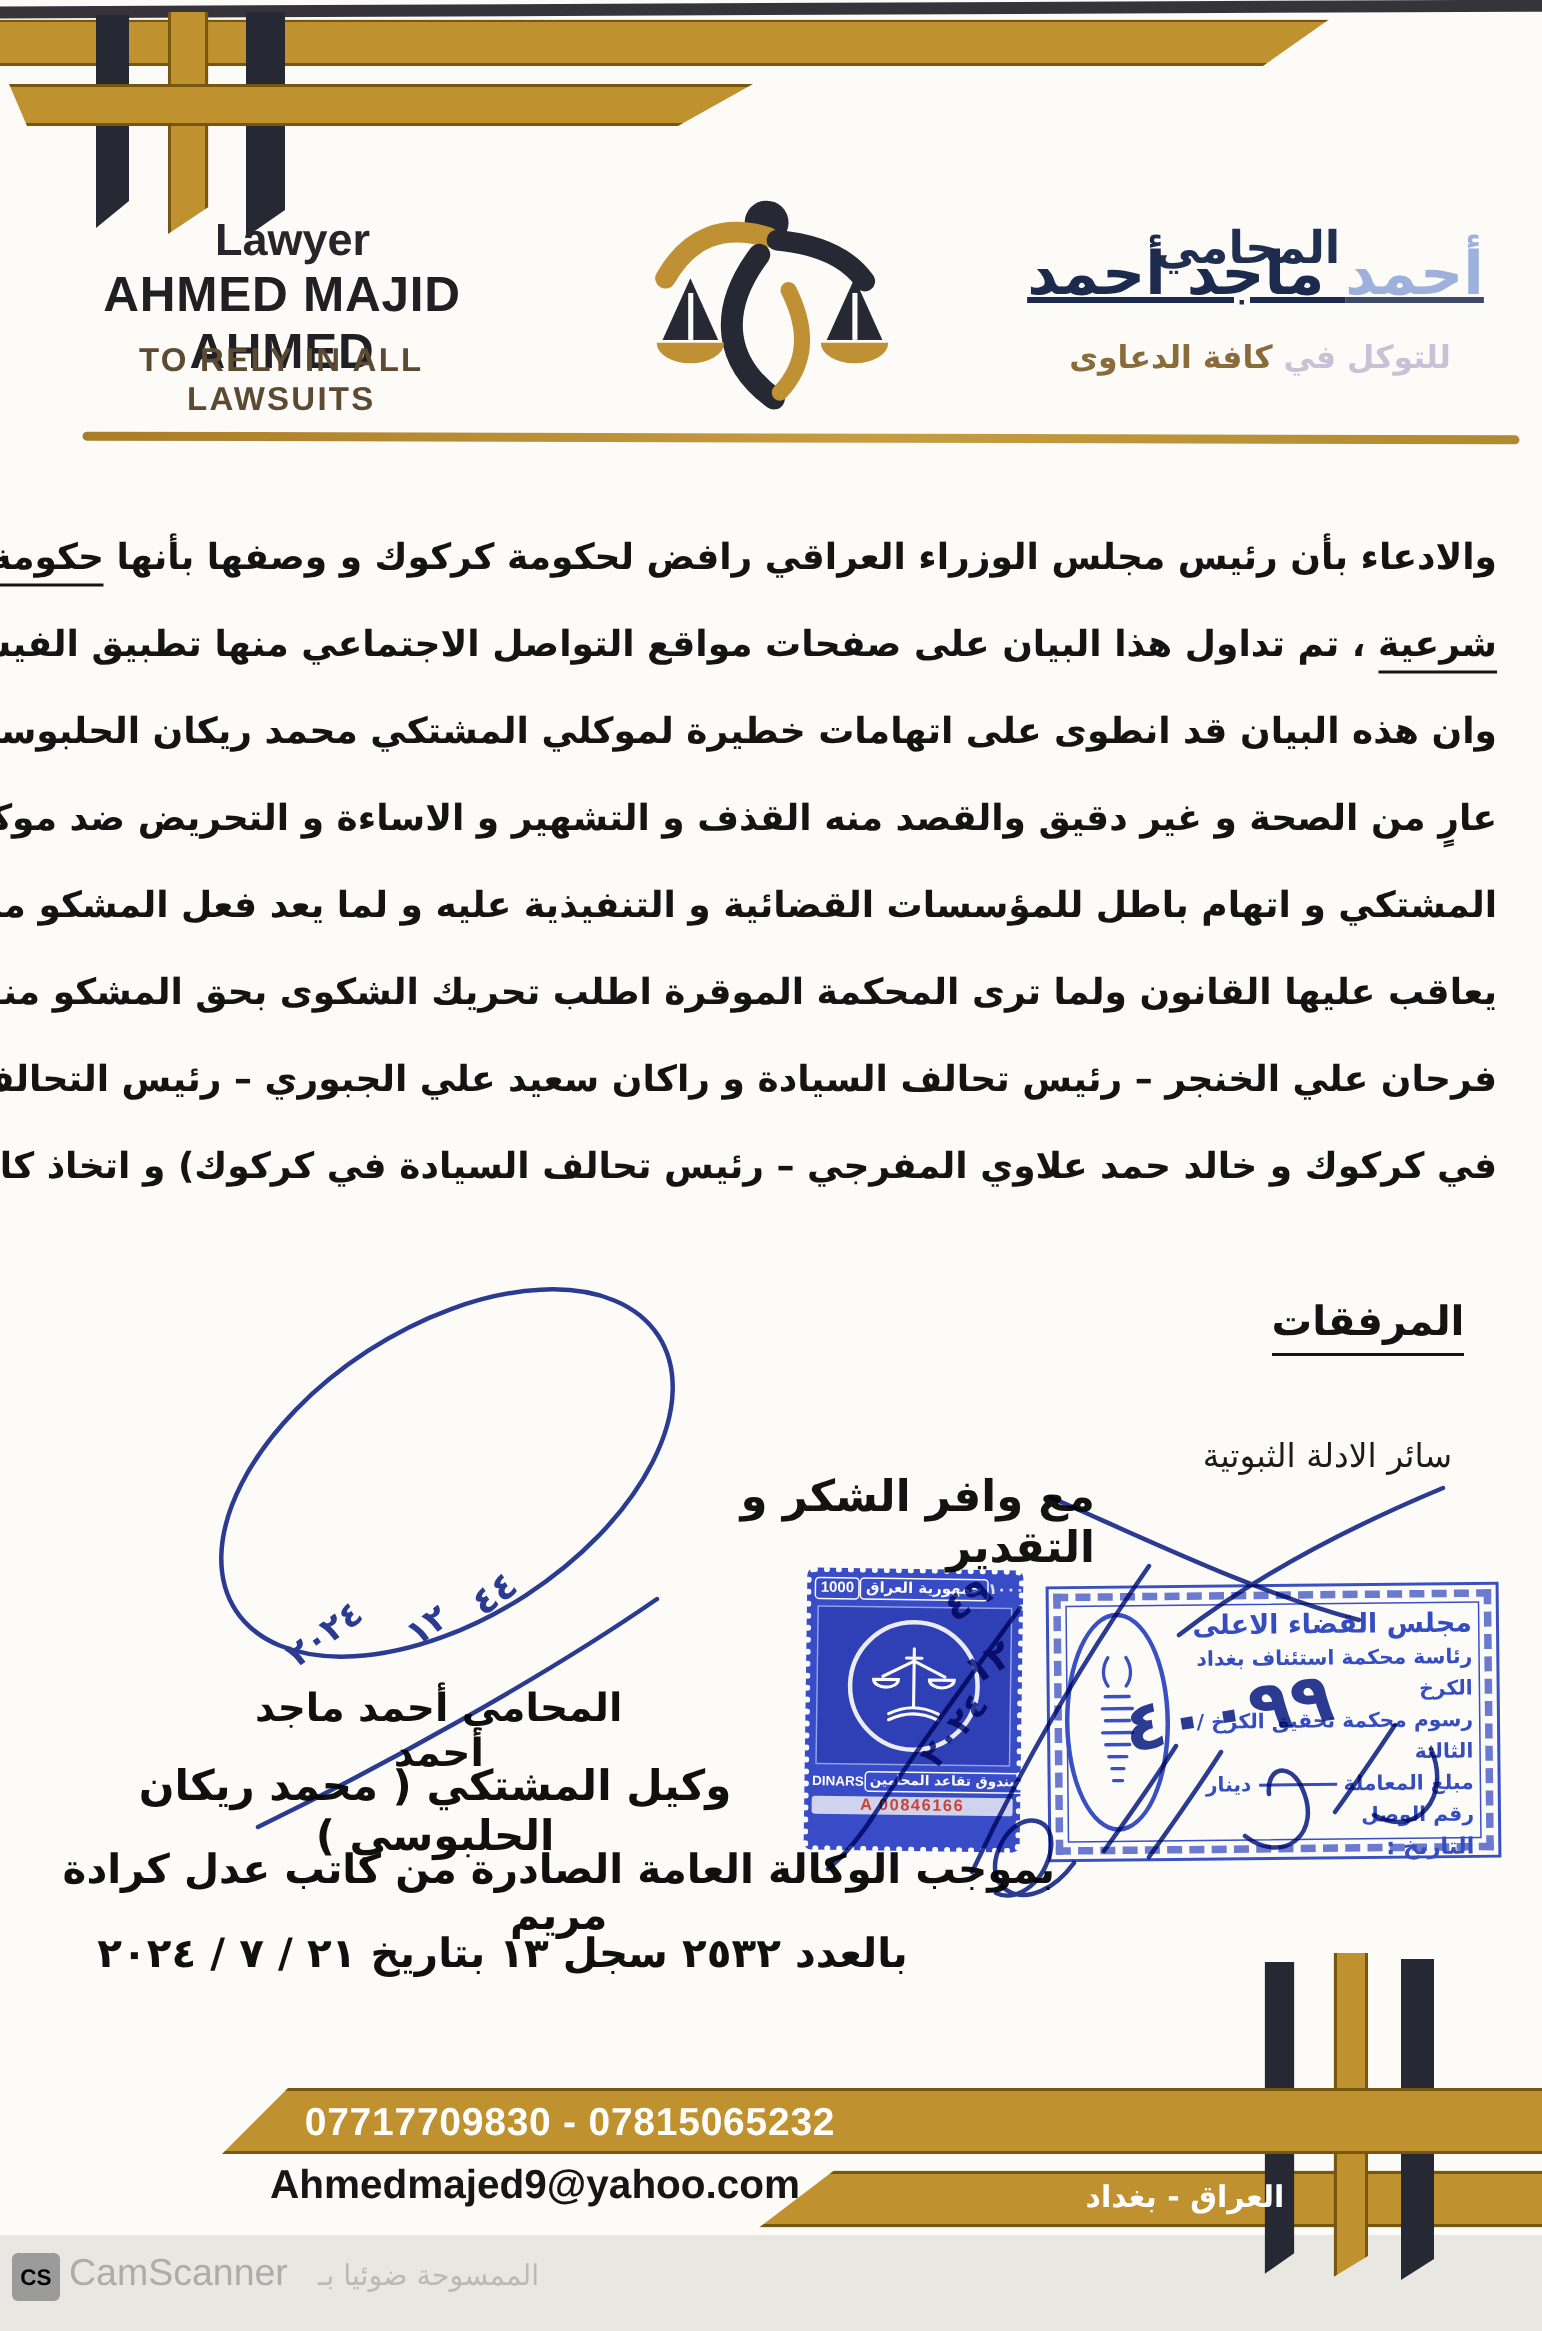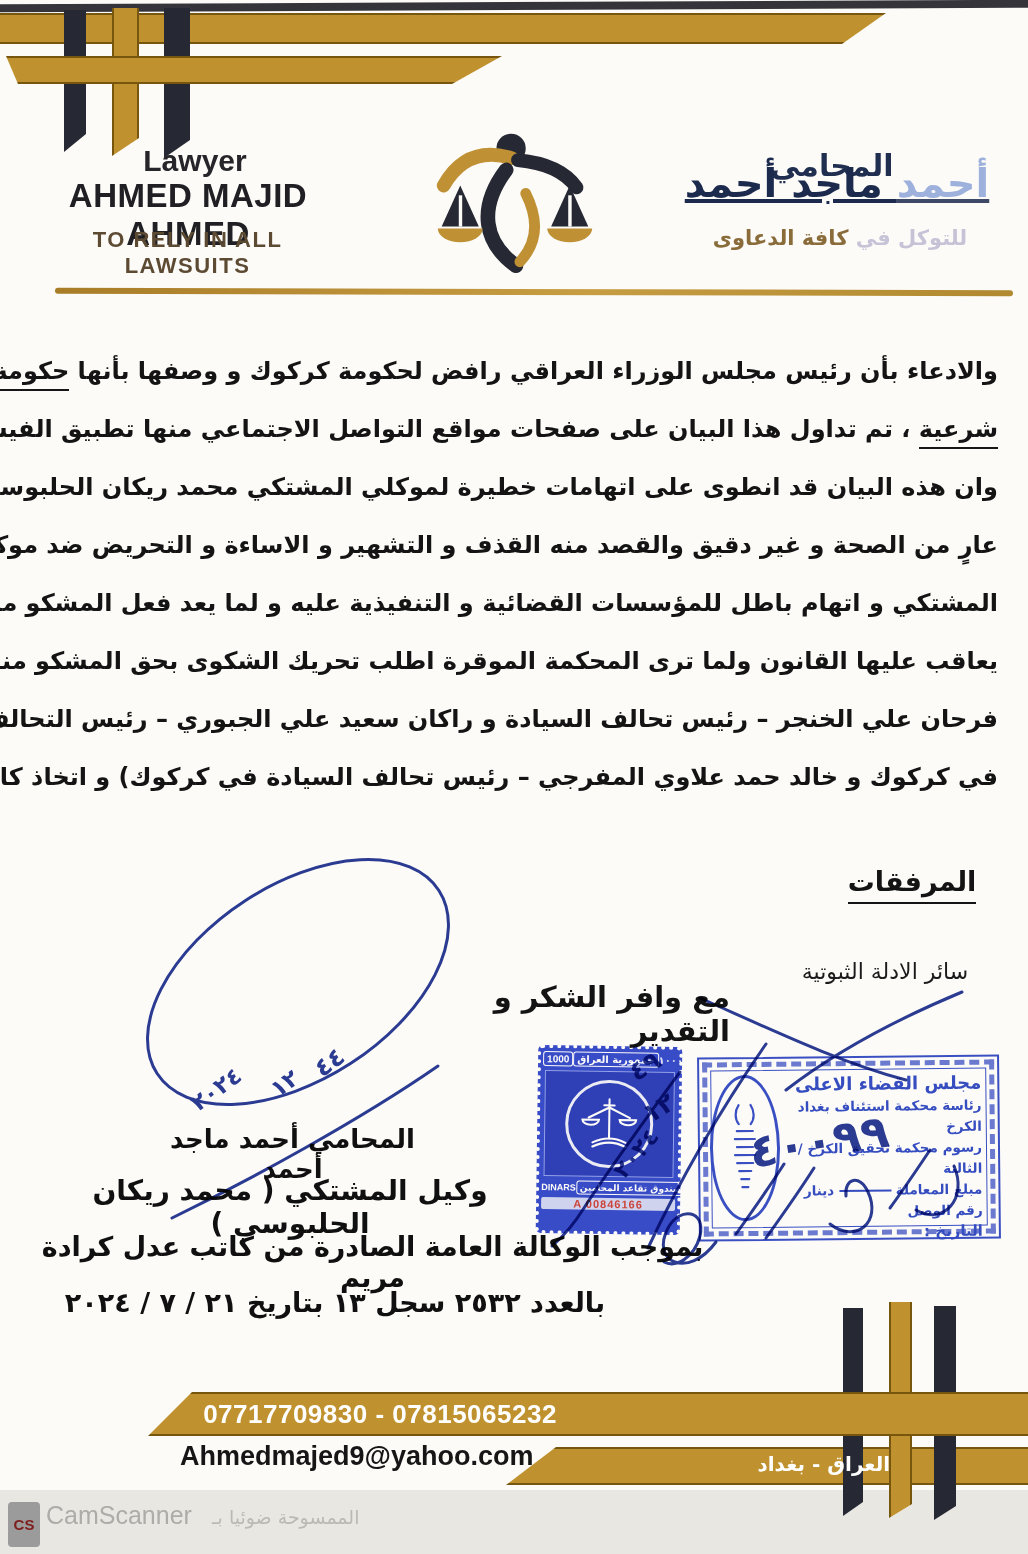--- a/index.html
+++ b/index.html
@@ -66,24 +66,24 @@
   #court-oval{position:absolute;left:10px;top:16px;width:64px;height:140px;border:3px solid #2b43c4;border-radius:50%;
               display:flex;align-items:center;justify-content:center;}
   
   #band2{left:506px;top:1447px;width:522px;height:38px;clip-path:polygon(50px 0,100% 0,100% 100%,0 100%);z-index:1;}
   #br-v1{left:843px;top:1308px;width:20px;height:208px;clip-path:polygon(0 0,100% 0,100% calc(100% - 14px),0 100%);z-index:2;}
   #br-v2{left:889px;top:1302px;width:23px;height:216px;clip-path:polygon(0 0,100% 0,100% calc(100% - 14px),0 100%);z-index:2;}
   #br-v3{left:934px;top:1306px;width:22px;height:214px;clip-path:polygon(0 0,100% 0,100% calc(100% - 14px),0 100%);z-index:2;}
   #band1{left:148px;top:1392px;width:880px;height:44px;clip-path:polygon(44px 0,100% 0,100% 100%,0 100%);z-index:3;}
   #phones{left:200px;top:1399px;width:360px;text-align:center;font-size:26px;font-weight:bold;color:#fff;z-index:4;letter-spacing:.5px;}
   #email{left:180px;top:1441px;width:330px;text-align:center;font-size:27px;font-weight:bold;color:#161616;z-index:4;}
-  #location{left:690px;top:1452px;width:200px;text-align:right;font-size:20px;font-weight:bold;color:#fff;z-index:4;}
+  #location{left:690px;top:1452px;width:200px;text-align:center;font-size:20px;font-weight:bold;color:#fff;z-index:4;}
   
   #footer-strip{left:0;top:1490px;width:1028px;height:64px;background:#e9e7e2;z-index:0;}
-  #cs-badge{left:8px;top:1502px;width:32px;height:45px;background:#9b9b9b;border-radius:4px;color:#7f1d1d;
+  #cs-badge{left:8px;top:1502px;width:32px;height:32px;background:#9b9b9b;border-radius:4px;color:#000000;
             display:flex;align-items:center;justify-content:center;font-size:15px;font-weight:bold;z-index:5;}
   #cs-label{left:46px;top:1501px;font-size:25px;color:#aeaca8;z-index:5;}
   #cs-label-ar{left:212px;top:1506px;font-size:19px;color:#bbb9b4;z-index:5;}
   
   #ink{left:0;top:0;z-index:6;pointer-events:none;mix-blend-mode:multiply;}
   #ink path,#ink ellipse{fill:none;stroke:#2b3c96;stroke-width:3;stroke-linecap:round;}
   #ink text{fill:#2b3c96;font-family:"DejaVu Sans",sans-serif;font-weight:bold;}
 </style>
 </head>
 <body>

